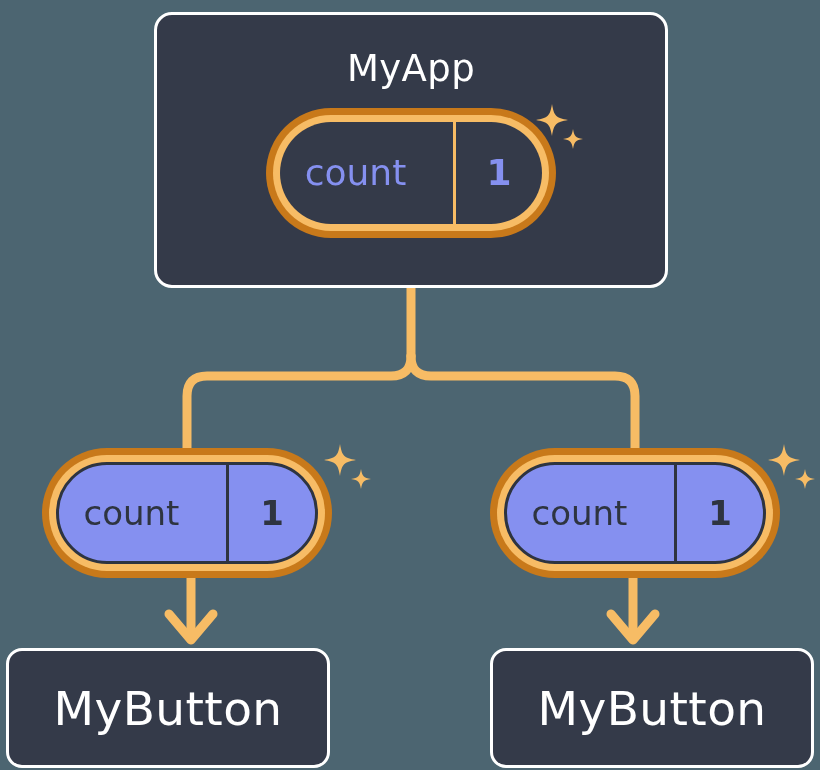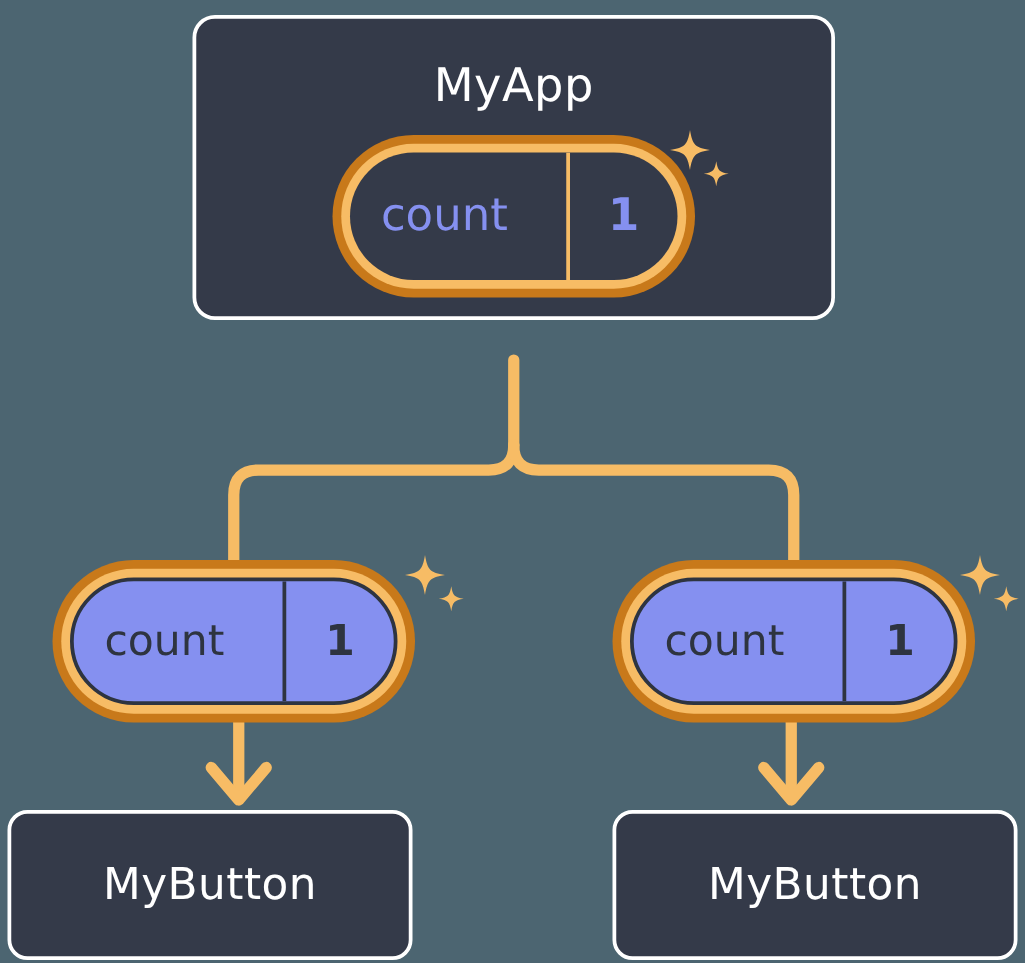--- a/index.html
+++ b/index.html
@@ -43,42 +43,42 @@
     font-weight: 400;
     letter-spacing: 0.4px;
     line-height: 1;
     white-space: nowrap;
   }
 
   #card-myapp {
     left: 154px;
     top: 12px;
     width: 514px;
-    height: 244px;
+    height: 276px;
     border-radius: 18px;
   }
   #card-myapp .card-title {
     margin-top: 35px;
   }
 
   #card-button-left {
     left: 6px;
     top: 648px;
     width: 324px;
     height: 120px;
     justify-content: center;
   }
   #card-button-right {
     left: 490px;
     top: 648px;
     width: 324px;
     height: 120px;
     justify-content: center;
   }
-  .button-title { font-size: 35px; }
+  .button-title { font-size: 47px; }
 
   
   .pill {
     position: absolute;
     box-sizing: border-box;
     display: flex;
     align-items: stretch;
     border-radius: 999px;
     background: #c8791a;          
     padding: 7px;

